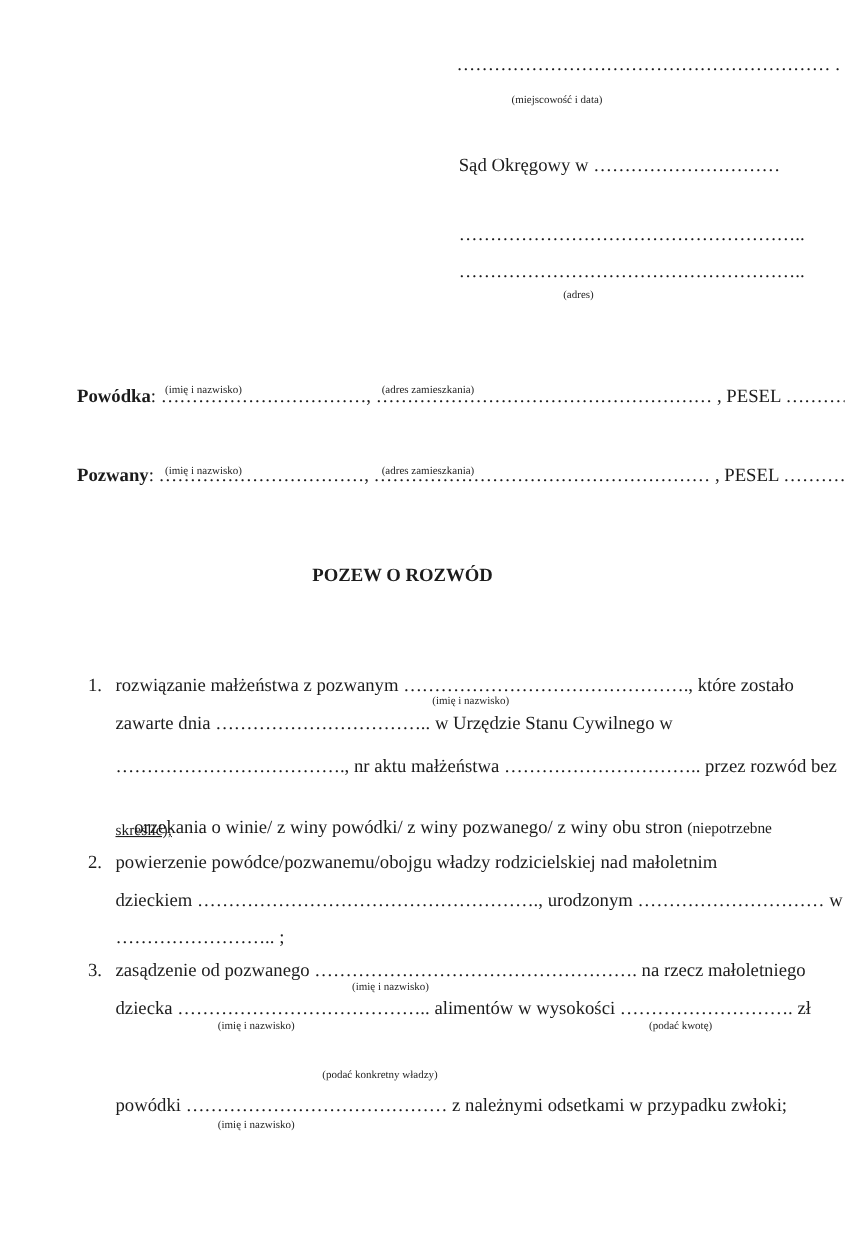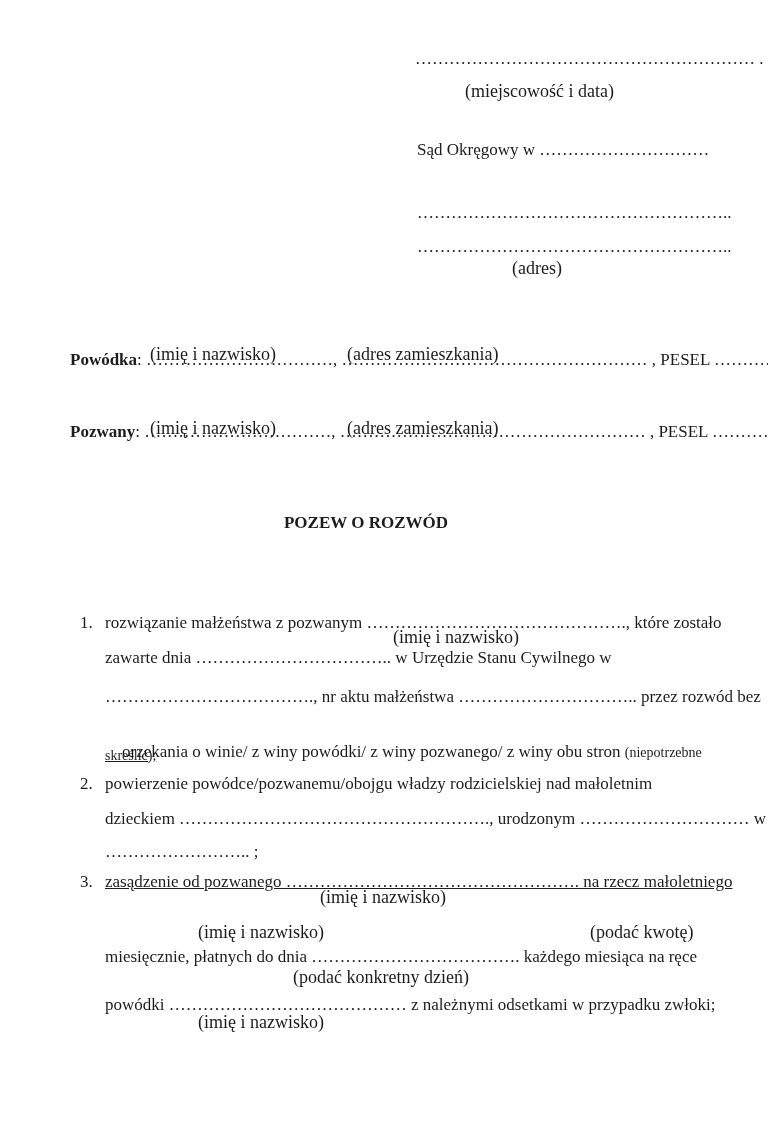--- a/index.html
+++ b/index.html
@@ -2,21 +2,21 @@
 <html><head>
 <meta charset="utf-8">
 <style>
   html,body { margin:0; padding:0; background:#ffffff; }
   .page {
     position:relative; width:768px; height:1123px; background:#ffffff;
     overflow:hidden; font-family:"Liberation Serif", serif; color:#1c1c1c;
   }
   .ln   { position:absolute; white-space:pre; font-size:17px; line-height:21px; }
   .b    { font-weight:bold;text-align:right; }
-  .hint { position:absolute; white-space:pre; font-size:18px; line-height:15px; }
+  .hint { position:absolute; white-space:pre; font-size:10px; line-height:15px; }
   .note { font-size:14px; }
   .small-ln { position:absolute; white-space:pre; font-size:14px; line-height:18px; }
   .title-ln { position:absolute; left:0; width:732px; text-align:center;
               font-weight:bold; font-size:17px; line-height:21px; white-space:pre; }
 </style>
 </head>
 <body>
 
 <div class="page">
 
@@ -52,22 +52,22 @@
     <span>orzekania o winie/ z winy powódki/ z winy pozwanego/ z winy obu stron </span><span class="note">(niepotrzebne</span>
   </div>
   <div class="small-ln" style="left:105px; top:747px;text-decoration:underline;">skreślić);</div>
 
   <div class="ln" style="left:80px; top:773px;">2.</div>
   <div class="ln" style="left:105px; top:773px;">powierzenie powódce/pozwanemu/obojgu władzy rodzicielskiej nad małoletnim</div>
   <div class="ln" style="left:105px; top:808px;text-align:right;">dzieckiem ………………………………………………., urodzonym ………………………… w</div>
   <div class="ln" style="left:105px; top:841px;">…………………….. ;</div>
 
   <div class="ln" style="left:80px; top:871px;">3.</div>
-  <div class="ln" style="left:105px; top:871px;text-decoration:underline;">zasądzenie od pozwanego ……………………………………………. na rzecz małoletniego</div>
+  <div class="ln" style="left:105px; top:871px;">zasądzenie od pozwanego ……………………………………………. na rzecz małoletniego</div>
   <div class="hint" style="left:320px; top:890px;">(imię i nazwisko)</div>
+  <div class="ln" style="left:105px; top:906px;">dziecka ………………………………….. alimentów w wysokości ………………………. zł</div>
   <div class="hint" style="left:198px; top:925px;">(imię i nazwisko)</div>
   <div class="hint" style="left:590px; top:925px;">(podać kwotę)</div>
-  <div class="ln" style="left:105px; top:946px;">miesięcznie, płatnych do dnia ………………………………. każdego miesiąca na ręce</div>
-  <div class="hint" style="left:293px; top:970px;">(podać konkretny dzień)</div>
+  <div class="hint" style="left:293px; top:970px;">(podać konkretny władzy)</div>
   <div class="ln" style="left:105px; top:994px;">powódki …………………………………… z należnymi odsetkami w przypadku zwłoki;</div>
   <div class="hint" style="left:198px; top:1015px;">(imię i nazwisko)</div>
 
 </div>
 
 </body></html>

